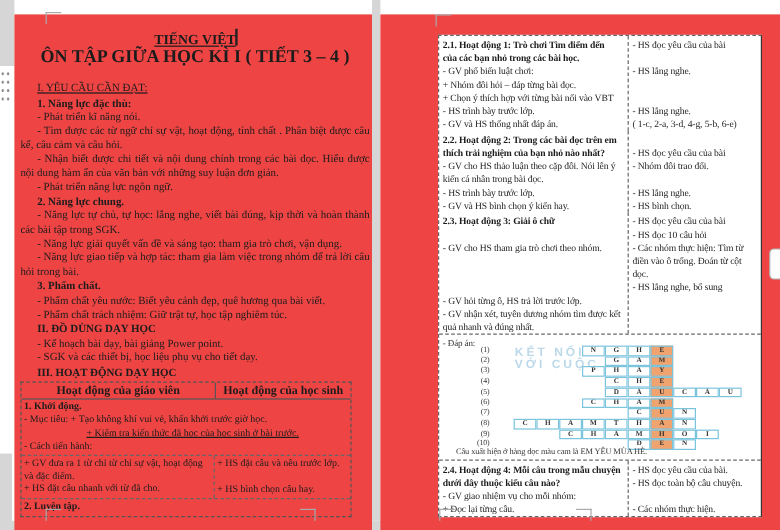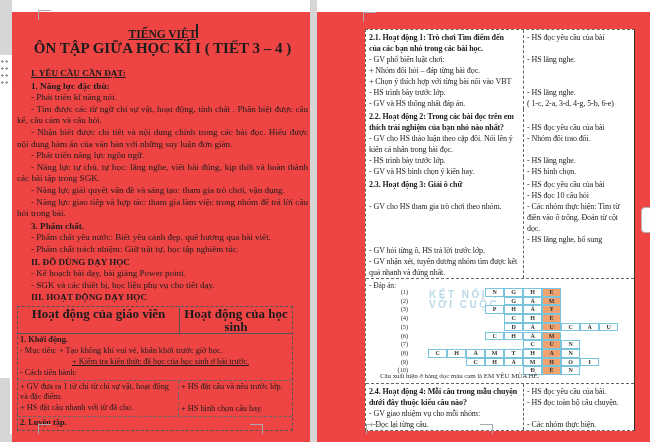--- a/index.html
+++ b/index.html
@@ -8,25 +8,25 @@
   .gray{position:absolute;background:#d6d6d6}
   .page{position:absolute;top:12px;background:#ef4444;box-sizing:border-box}
   #page-left{left:12px;width:298px;height:434px;padding:13px 2px 0 5px}
   #page-right{left:317px;width:333px;height:434px}
 
   
   .t1{font-weight:bold;text-decoration:underline;text-align:center;font-size:11.5px;line-height:13px;margin:3px 0 0}
   .t2{font-weight:bold;text-align:center;font-size:15px;line-height:14px;margin:0 0 13px}
   .lp-p,.lp-h,.lp-h-ul{margin:0;font-size:9.1px;line-height:11.6px;text-indent:14px;text-align:justify}
   .lp-h{font-weight:bold;margin-top:1px}
-  .lp-h-ul{font-weight:bold;text-decoration:underline;text-align:left}
+  .lp-h-ul{font-weight:normal;text-decoration:underline;text-align:left}
   #cursor{position:absolute;left:184px;top:12px;width:1.5px;height:14px;background:#222}
 
   #lp-table{width:276px;border:1px dashed #555;margin-top:2px;font-size:8.3px;line-height:10.4px;box-sizing:border-box}
-  .lt-head{display:flex;font-weight:bold;text-align:center;border-bottom:1px solid #555;font-size:13px;line-height:13px}
+  .lt-head{display:flex;font-weight:bold;text-align:center;border-bottom:1px solid #555;font-size:10px;line-height:13px}
   .lt-head .c1{width:161px;border-right:1px solid #555}
   .lt-head .c2{flex:1}
   .lt-row1{padding:1px 2px;border-bottom:1px dashed #666}
   .lt-row2{display:flex;border-bottom:1px dashed #666}
   .lt-row2 .gv{width:161px;border-right:1px dashed #666;padding:1px 2px;box-sizing:border-box}
   .lt-row2 .hs{flex:1;padding:1px 2px}
   .lt-row3{padding:1px 2px 2px;font-weight:bold}
 
   
   #rp-table{position:absolute;left:48px;top:17px;width:270px;border:1px dashed #666;border-right:1px solid #333;
@@ -68,20 +68,21 @@
   <div id="cursor"></div>
   <p class="t1">TIẾNG VIỆT</p>
   <p class="t2">ÔN TẬP GIỮA HỌC KÌ I ( TIẾT 3 – 4 )</p>
   <div>
       <p class="lp-h-ul">I. YÊU CẦU CẦN ĐẠT:</p>
       <p class="lp-h">1. Năng lực đặc thù:</p>
       <p class="lp-p">- Phát triển kĩ năng nói.</p>
       <p class="lp-p">- Tìm được các từ ngữ chỉ sự vật, hoạt động, tính chất . Phân biệt được câu kể, câu cảm và câu hỏi.</p>
       <p class="lp-p">- Nhận biết được chi tiết và nội dung chính trong các bài đọc. Hiểu được nội dung hàm ẩn của văn bản với những suy luận đơn giản.</p>
       <p class="lp-p">- Phát triển năng lực ngôn ngữ.</p>
+      <p class="lp-h">2. Năng lực chung.</p>
       <p class="lp-p">- Năng lực tự chủ, tự học: lắng nghe, viết bài đúng, kịp thời và hoàn thành các bài tập trong SGK.</p>
       <p class="lp-p">- Năng lực giải quyết vấn đề và sáng tạo: tham gia trò chơi, vận dụng.</p>
       <p class="lp-p">- Năng lực giao tiếp và hợp tác: tham gia làm việc trong nhóm để trả lời câu hỏi trong bài.</p>
       <p class="lp-h">3. Phẩm chất.</p>
       <p class="lp-p">- Phẩm chất yêu nước: Biết yêu cảnh đẹp, quê hương qua bài viết.</p>
       <p class="lp-p">- Phẩm chất trách nhiệm: Giữ trật tự, học tập nghiêm túc.</p>
       <p class="lp-h">II. ĐỒ DÙNG DẠY HỌC</p>
       <p class="lp-p">- Kế hoạch bài dạy, bài giảng Power point.</p>
       <p class="lp-p">- SGK và các thiết bị, học liệu phụ vụ cho tiết dạy.</p>
       <p class="lp-h">III. HOẠT ĐỘNG DẠY HỌC</p>

